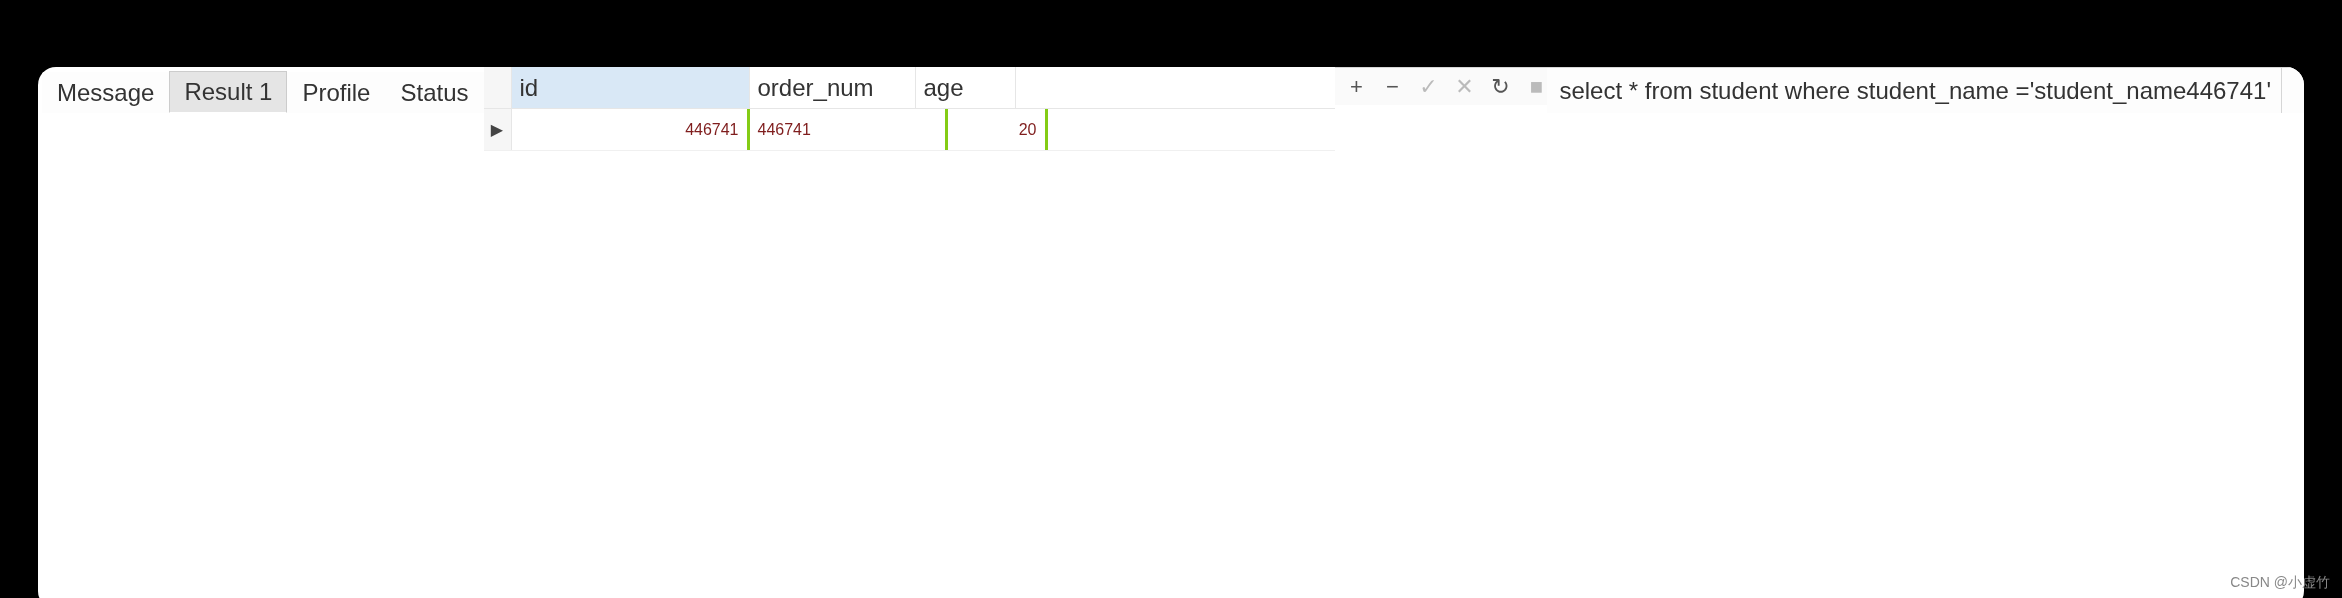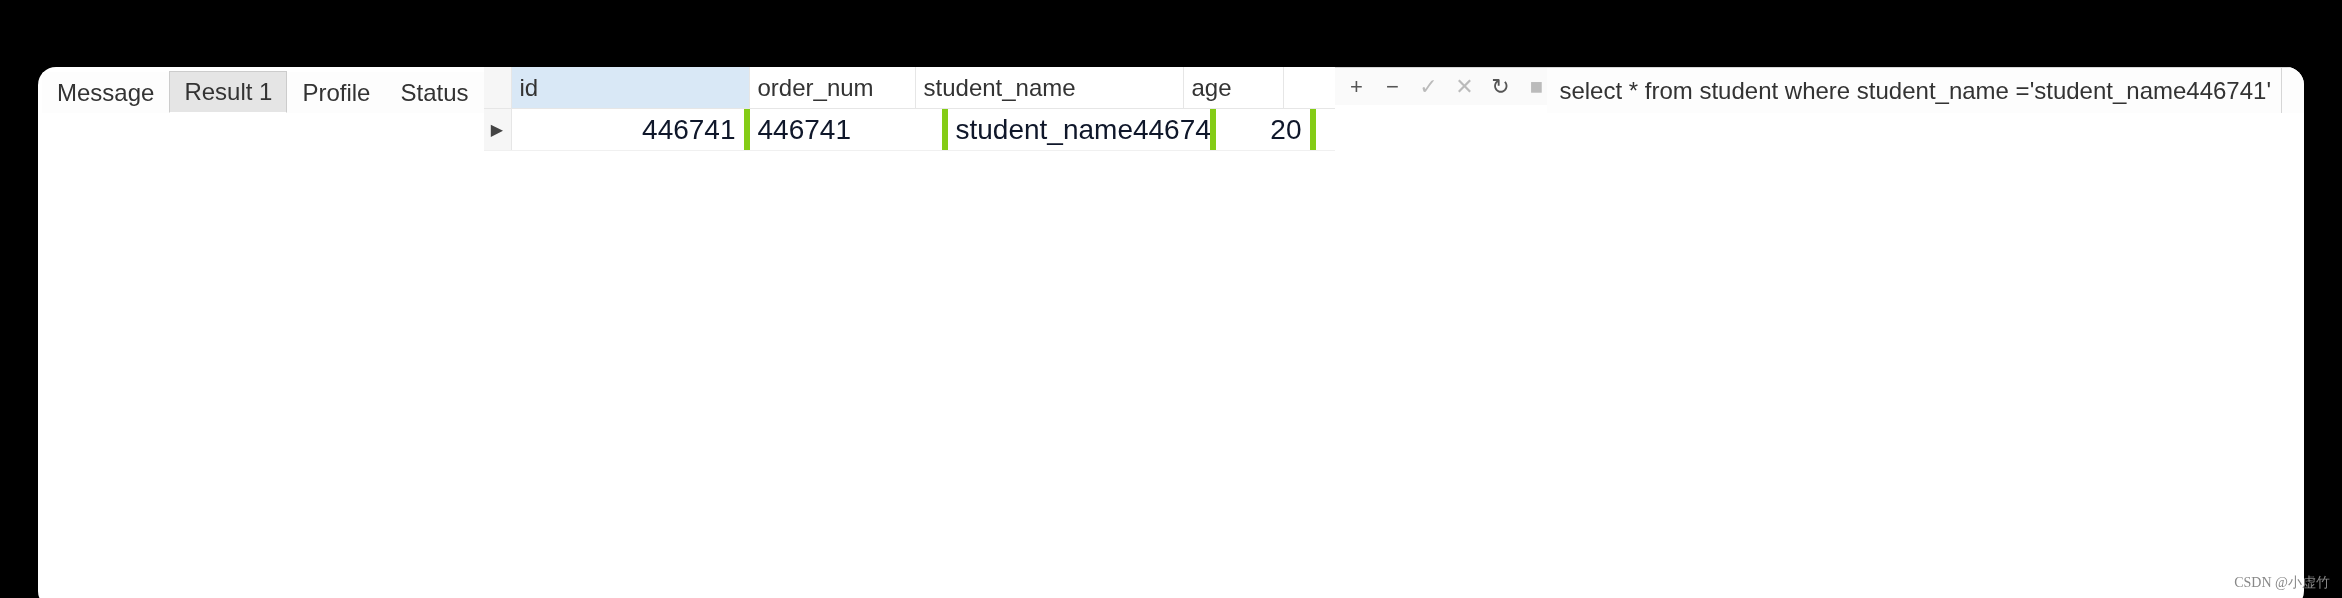--- a/index.html
+++ b/index.html
@@ -93,24 +93,24 @@
     .grid-body {
       flex: 1;
       background: #fff;
     }
     .grid-row {
       display: flex;
       height: 42px;
       border-bottom: 1px solid #f0f0f0;
     }
     .cell {
-      border-right: 6px solid #84cc16;
+      border-right: 3px solid #84cc16;
       padding: 6px 8px;
-      font-size: 28px;
-      color: #0f172a;
+      font-size: 16px;
+      color: #7f1d1d;
       display: flex;
       align-items: center;
       overflow: hidden;
       white-space: nowrap;
     }
     .cell-id { width: 238px; justify-content: flex-end; }
     .cell-order { width: 198px; }
     .cell-name { width: 268px; }
     .cell-age { width: 100px; justify-content: flex-end; text-align: center; }
     .row-marker {
@@ -154,50 +154,47 @@
       color: #333;
     }
     .statusbar .query { flex: 1; text-align: right; }
     .statusbar .divider { width: 1px; height: 100%; background: #d6d6d6; margin: 0 10px; }
     .watermark {
       position: absolute;
       right: 12px;
       bottom: 6px;
       font-size: 14px;
       color: #888;
-      font-family: Liberation Serif, serif;
     }
   </style>
 </head>
 <body>
 
 <div class="panel">
 
   <div class="tabs">
     <div class="tab">Message</div>
     <div class="tab active">Result 1</div>
     <div class="tab">Profile</div>
     <div class="tab">Status</div>
   </div>
   <div class="tab-border"></div>
 
   <div class="grid">
     <div class="grid-header">
       <div class="row-marker-col"></div>
       <div class="col col-id">id</div>
       <div class="col col-order">order_num</div>
-      <div class="col col-name">student_name</div>
       <div class="col col-age">age</div>
     </div>
     <div class="grid-body">
       <div class="grid-row">
         <div class="row-marker">▶</div>
         <div class="cell cell-id">446741</div>
         <div class="cell cell-order">446741</div>
-        <div class="cell cell-name">student_name44674</div>
         <div class="cell cell-age">20</div>
       </div>
     </div>
   </div>
 
   <div class="toolbar">
     <div class="tool-btn">
       <span>+</span>
     </div>
     <div class="tool-btn">

